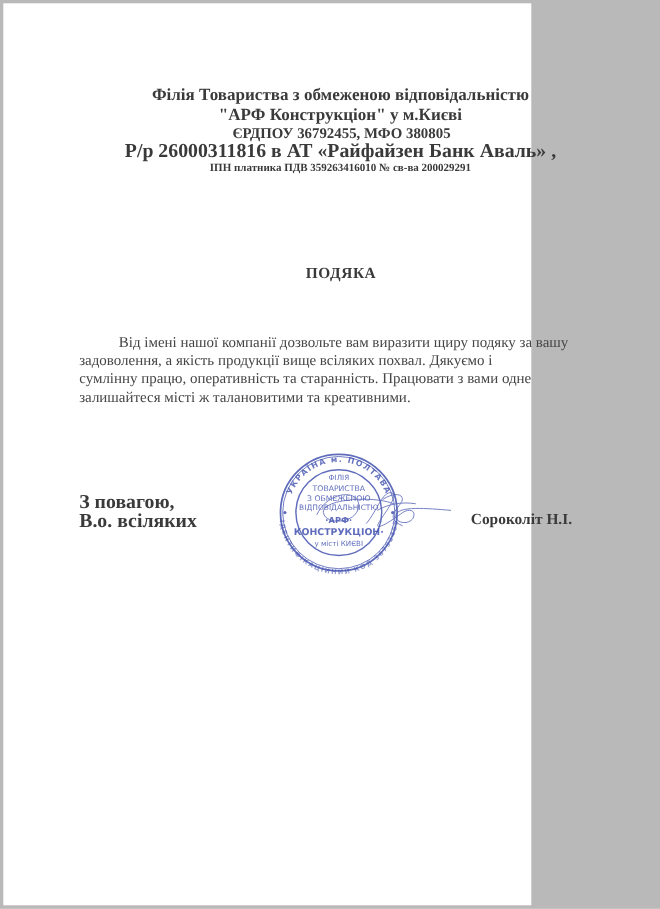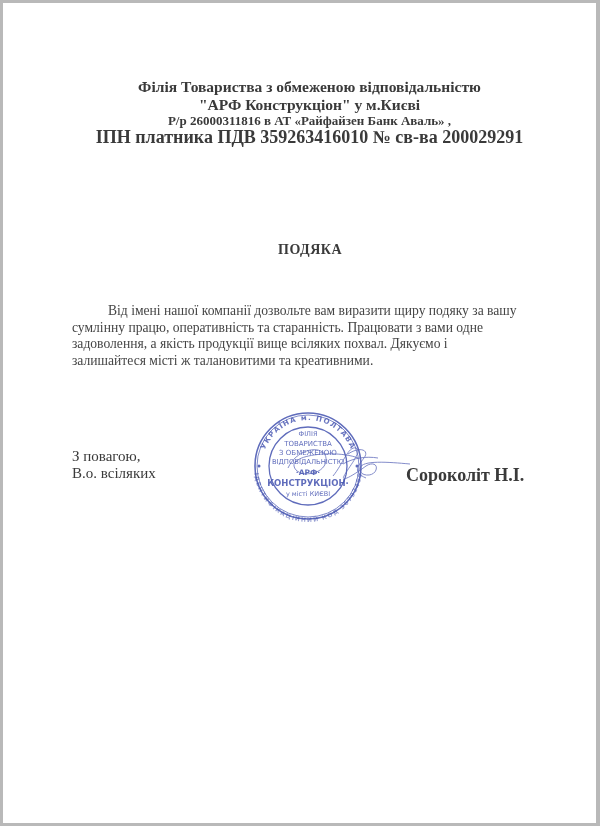--- a/index.html
+++ b/index.html
@@ -7,43 +7,43 @@
       padding: 0;
       width: 600px;
       height: 826px;
       background: #b9b9b9;
       overflow: hidden;
     }
     .page {
       position: absolute;
       left: 3px;
       top: 3px;
-      width: 593px;
+      width: 480px;
       height: 820px;
       background: #ffffff;
       font-family: "Liberation Serif", "DejaVu Serif", serif;
       color: #3a3a3a;
     }
     .header {
       position: absolute;
       left: 0;
       top: 75px;
       width: 593px;
       text-align: center;
       font-weight: bold;
     }
     .header .line {
       display: block;
       white-space: nowrap;
     }
     .header .l1 { font-size: 15.5px; line-height: 18px; padding-left: 20px; }
     .header .l2 { font-size: 15.5px; line-height: 17px; padding-left: 20px; }
     .header .l3 { font-size: 13.5px; line-height: 16px; padding-left: 22px; }
-    .header .l4 { font-size: 13px; line-height: 16px; padding-left: 20px; }
-    .header .l5 { font-size: 18px; line-height: 16px; padding-left: 20px; }
+    .header .l4 { font-size: 18px; line-height: 16px; padding-left: 20px; }
+    .header .l5 { font-size: 10px; line-height: 16px; padding-left: 20px; }
 
     .title {
       position: absolute;
       left: 275px;
       top: 239px;
       font-size: 14px;
       font-weight: bold;
       letter-spacing: 0.5px;
       color: #3a3a3a;
       text-align: right;
@@ -60,32 +60,32 @@
     .body-text .line {
       display: block;
       white-space: nowrap;
     }
     .body-text .indent { padding-left: 36px; }
 
     .closing {
       position: absolute;
       left: 69px;
       top: 445px;
-      font-size: 15px;
-      font-weight: normal;
+      font-size: 18px;
+      font-weight: bold;
       line-height: 17px;
       color: #3a3a3a;
     }
     .closing .line { display: block; white-space: nowrap; }
 
     .signer {
       position: absolute;
-      left: 403px;
+      left: 425px;
       top: 462px;
-      font-size: 18px;
+      font-size: 14px;
       font-weight: bold;
       color: #3a3a3a;
       white-space: nowrap;
       text-align: center;
     }
 
     .stamp {
       position: absolute;
       left: 245px;
       top: 403px;
@@ -100,30 +100,31 @@
     }
   </style>
 </head>
 <body>
 
 <div class="page">
 
   <div class="header">
     <span class="line l1">Філія Товариства з обмеженою відповідальністю</span>
     <span class="line l2">"АРФ Конструкціон" у м.Києві</span>
+    <span class="line l3">ЄРДПОУ 36792455, МФО 380805</span>
     <span class="line l4">Р/р 26000311816 в АТ «Райфайзен Банк Аваль» ,</span>
     <span class="line l5">ІПН платника ПДВ 359263416010 № св-ва 200029291</span>
   </div>
 
   <div class="title">ПОДЯКА</div>
 
   <div class="body-text">
     <span class="line indent">Від імені нашої компанії дозвольте вам виразити щиру подяку за вашу</span>
+    <span class="line">задоволення, а якість продукції вище всіляких похвал. Дякуємо і</span>
     <span class="line">сумлінну працю, оперативність та старанність. Працювати з вами одне</span>
-    <span class="line">задоволення, а якість продукції вище всіляких похвал. Дякуємо і</span>
     <span class="line">залишайтеся місті ж талановитими та креативними.</span>
   </div>
 
   <div class="closing">
     <span class="line">З повагою,</span>
     <span class="line">В.о. всіляких</span>
   </div>
 
   <div class="stamp">
     <svg width="170" height="118" viewBox="0 0 170 118">

